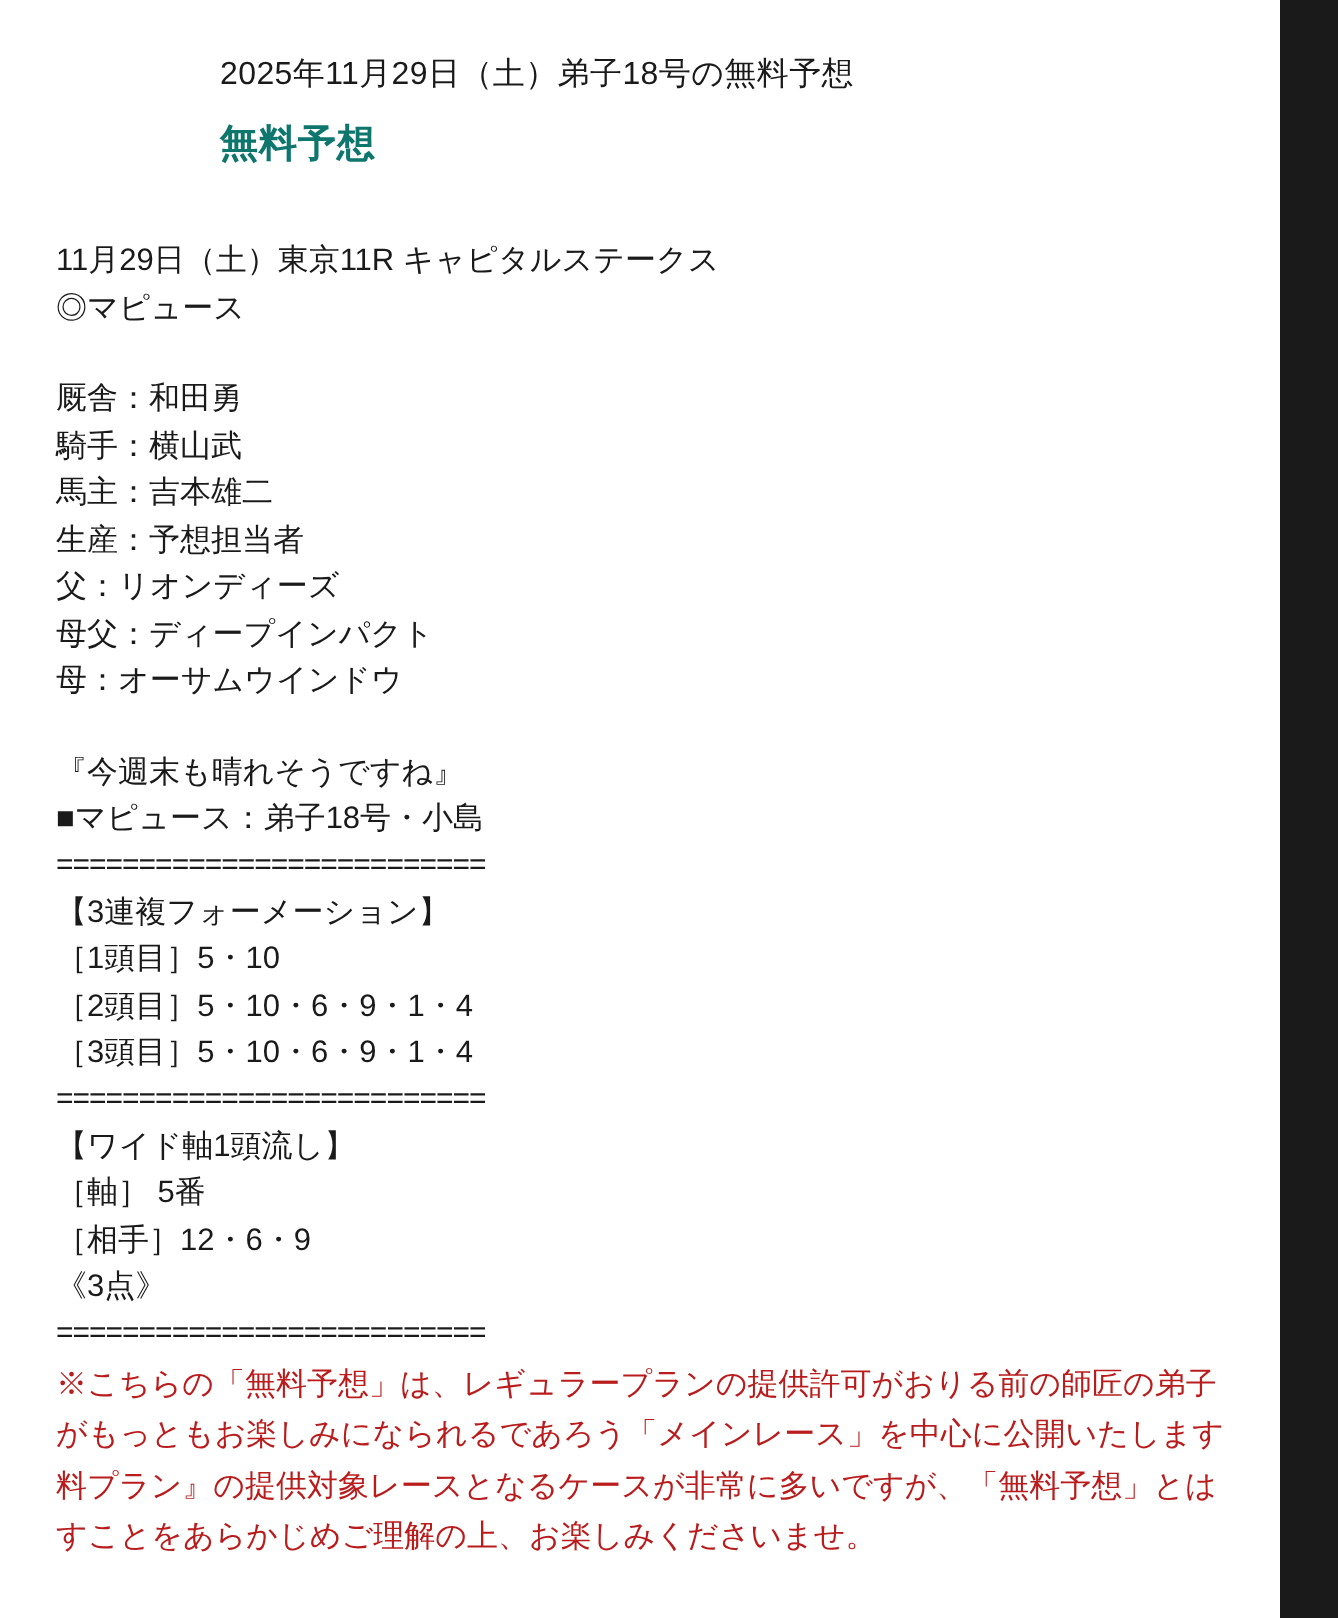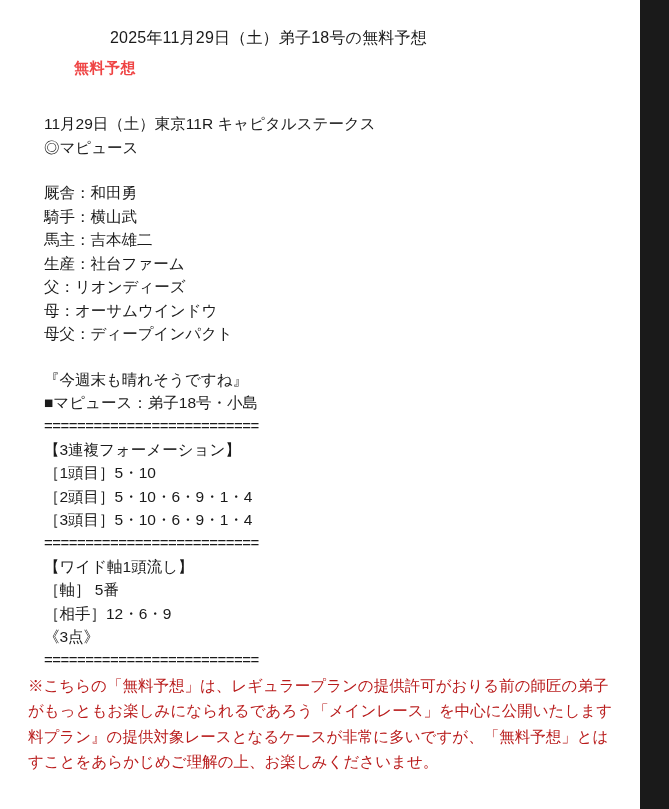--- a/index.html
+++ b/index.html
@@ -23,30 +23,30 @@
     padding: 26px 0 0 0;
   }
   .title-line {
     font-size: 16px;
     color: #1a1a1a;
     padding-left: 110px;
     line-height: 1.5;
     letter-spacing: 0.2px;
   }
   .subtitle {
-    font-size: 15px;
+    font-size: 19px;
     font-weight: bold;
-    color: #ef4444;
-    padding-left: 74px;
+    color: #0f766e;
+    padding-left: 110px;
     margin-top: 9px;
     letter-spacing: 0.5px;
   }
   .body-block {
     margin-top: 34px;
-    padding-left: 44px;
+    padding-left: 28px;
     font-size: 15.5px;
     color: #1a1a1a;
     line-height: 1.52;
   }
   .line {
     white-space: pre;
   }
   .gap-md { height: 22px; }
   .sep {
     letter-spacing: -0.5px;
@@ -73,24 +73,24 @@
     <div class="body-block">
 
       <div class="line">11月29日（土）東京11R キャピタルステークス</div>
       <div class="line">◎マピュース</div>
 
       <div class="gap-md"></div>
 
       <div class="line">厩舎：和田勇</div>
       <div class="line">騎手：横山武</div>
       <div class="line">馬主：吉本雄二</div>
-      <div class="line">生産：社台ファーム</div>
+      <div class="line">生産：予想担当者</div>
       <div class="line">父：リオンディーズ</div>
+      <div class="line">母父：ディープインパクト</div>
       <div class="line">母：オーサムウインドウ</div>
-      <div class="line">母父：ディープインパクト</div>
 
       <div class="gap-md"></div>
 
       <div class="line">『今週末も晴れそうですね』</div>
       <div class="line">■マピュース：弟子18号・小島</div>
       <div class="line sep">==========================</div>
 
       <div class="line">【3連複フォーメーション】</div>
       <div class="line">［1頭目］5・10</div>
       <div class="line">［2頭目］5・10・6・9・1・4</div>

